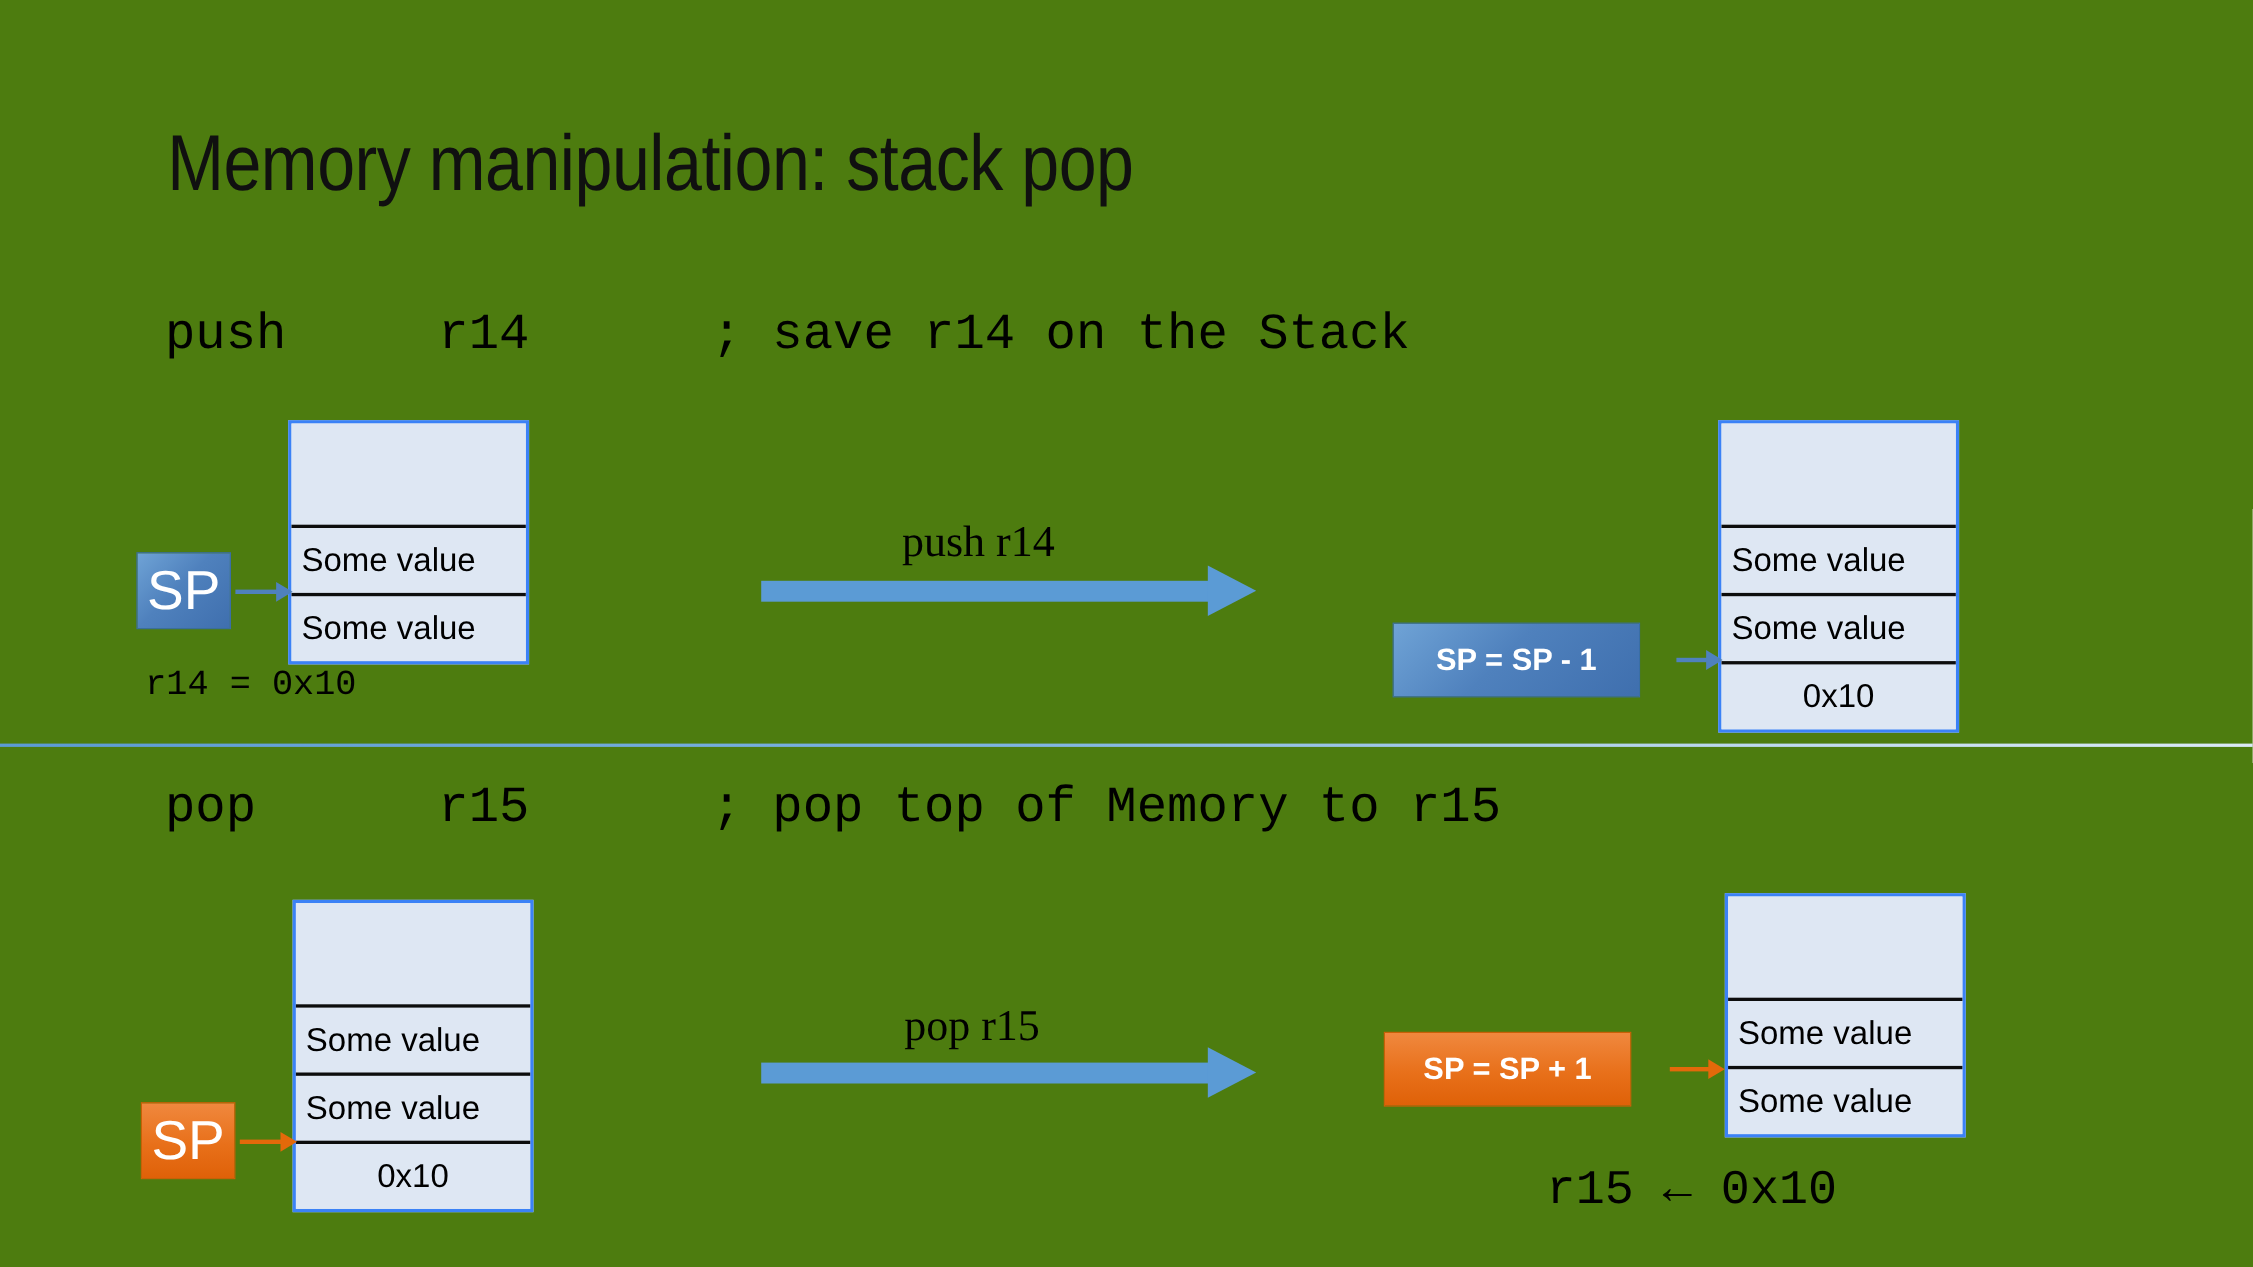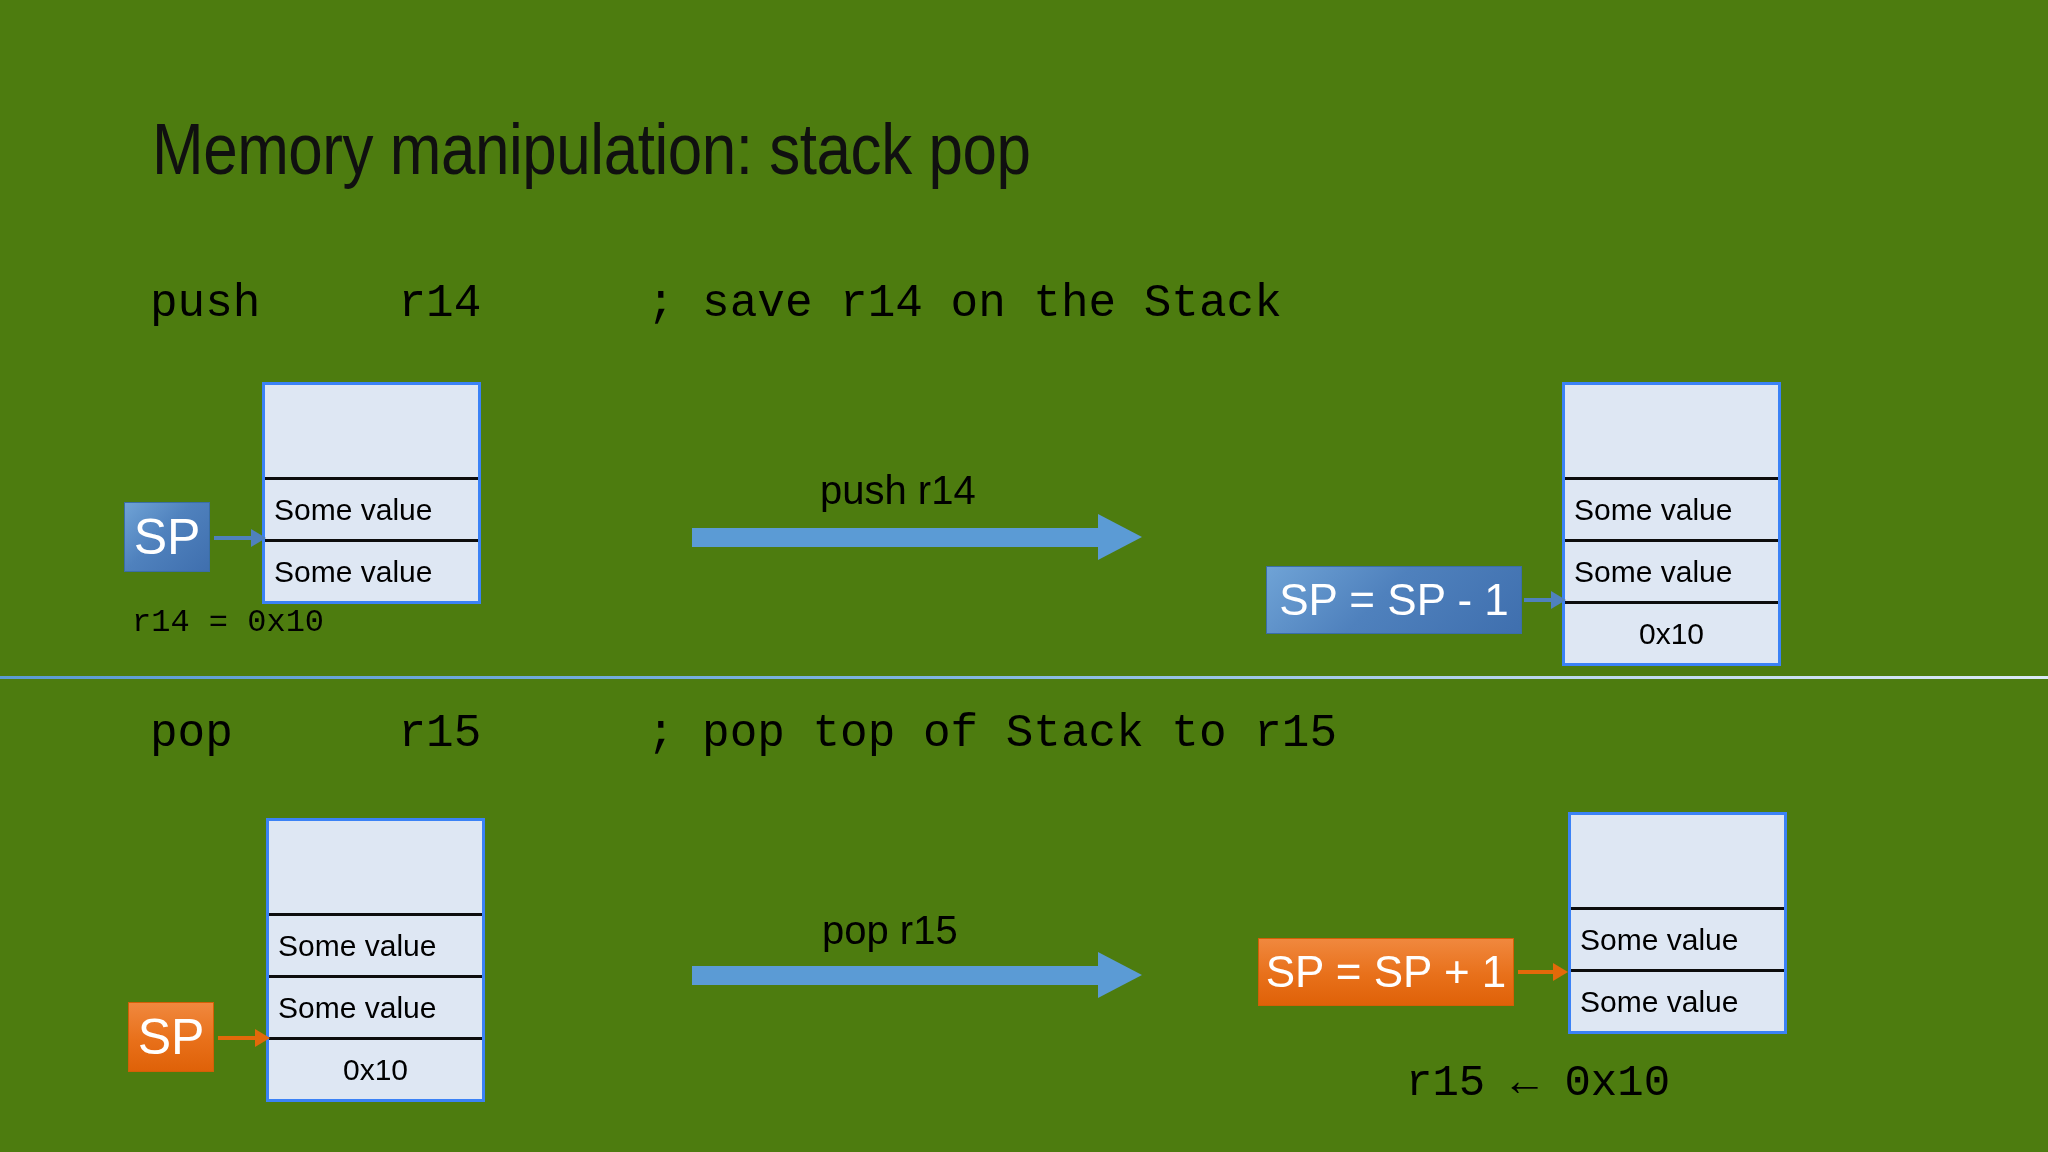--- a/index.html
+++ b/index.html
@@ -109,24 +109,24 @@
     border: 1px solid #d35f07;
     text-align: center;
   }
   .sp-box.small {
     width: 86px;
     height: 70px;
     font-size: 50px;
     font-weight: 400;
   }
   .sp-box.wide {
-    width: 256px;
+    width: 225px;
     height: 68px;
-    font-size: 44px;
-    font-weight: normal;
+    font-size: 28px;
+    font-weight: bold;
   }
 
   
   .connector {
     position: absolute;
     height: 24px;
   }
   .connector .shaft {
     position: absolute;
     left: 0;
@@ -167,21 +167,21 @@
     right: 0;
     top: 0;
     width: 0;
     height: 0;
     border-top: 23px solid transparent;
     border-bottom: 23px solid transparent;
     border-left: 44px solid #5b9bd5;
   }
   .arrow-label {
     position: absolute;
-    font-family: Liberation Sans, sans-serif;
+    font-family: Liberation Serif, serif;
     font-size: 40px;
     color: #000000;
     white-space: nowrap;
   }
 </style>
 </head>
 <body>
 
 <div class="slide">
 
@@ -221,21 +221,21 @@
   <div class="sp-box blue wide" style="left:1266px; top:566px;">
     <span>SP = SP - 1</span>
   </div>
   <div class="connector blue" style="left:1524px; top:588px; width:42px;">
     <span class="shaft"></span>
     <span class="head"></span>
   </div>
 
   <div class="divider"></div>
 
-  <div class="code-line" id="code-pop">pop      r15      ; pop top of Stack to r15</div>
+  <div class="code-line" id="code-pop">pop      r15      ; pop top of Memory to r15</div>
 
   <div class="stack" id="stack-pop-before" style="left:266px; top:818px;">
     <div class="stack-cell empty"></div>
     <div class="stack-cell">Some value</div>
     <div class="stack-cell">Some value</div>
     <div class="stack-cell center">0x10</div>
   </div>
 
   <div class="sp-box orange small" style="left:128px; top:1002px;">
     <span>SP</span>

